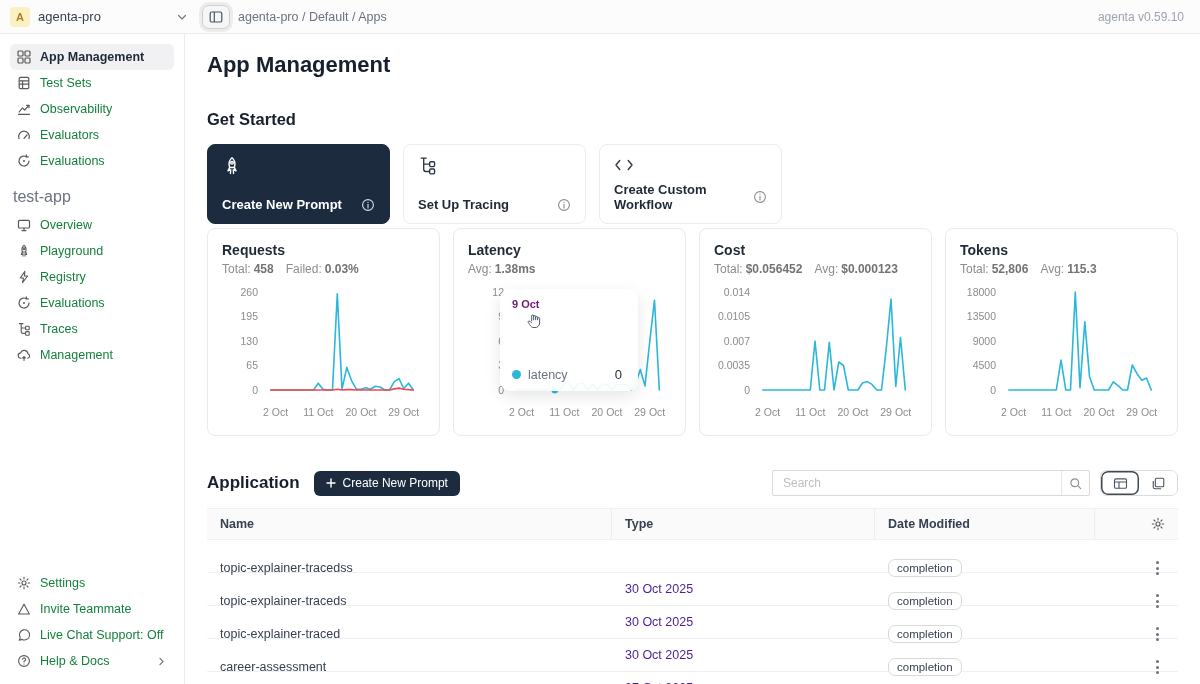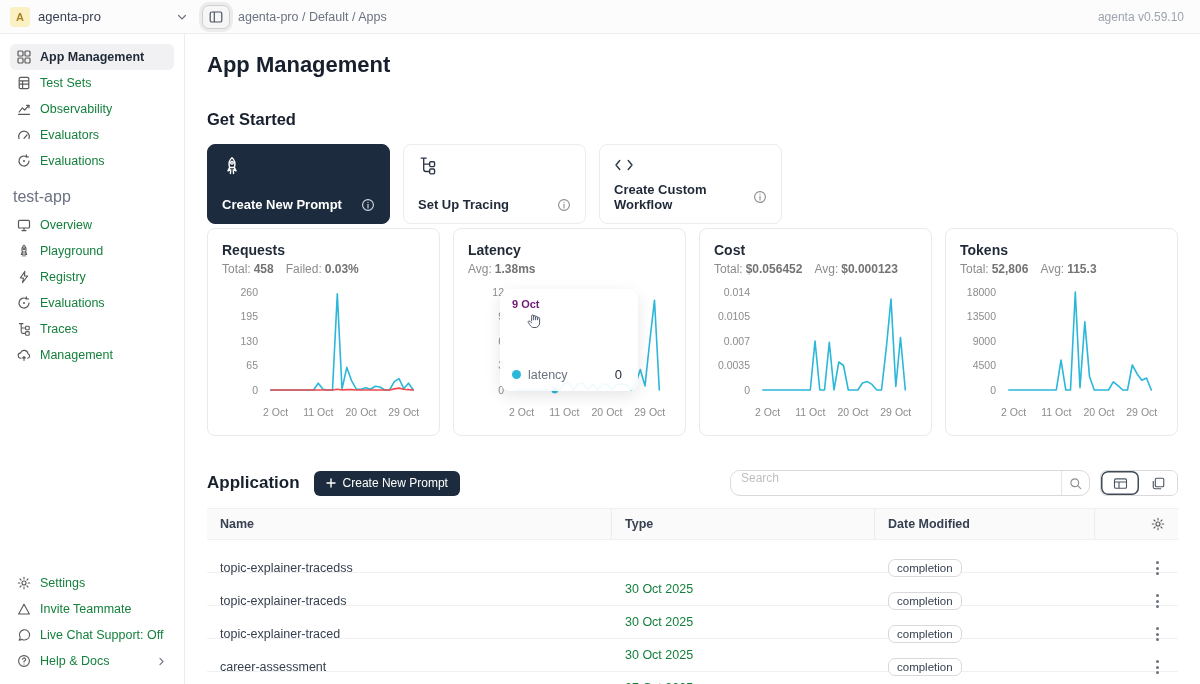--- a/index.html
+++ b/index.html
@@ -70,43 +70,43 @@
   .tt-series { font-size:12.5px; color:#6b7280; }
   .tt-val { margin-left:auto; font-size:13px; color:#1f2937; padding-right:4px; }
 
   
   .app-header { margin-top:34px; display:flex; align-items:center; }
   .app-title { font-size:17px; font-weight:700; color:#18202e; }
   .create-btn { margin-left:14px; height:25px; background:#1c2c3e; color:#fff; border:none;
     border-radius:6px; font-size:12px; padding:0 12px; display:flex; align-items:center;
     gap:7px; cursor:pointer; font-family:"Liberation Sans", sans-serif; }
   .app-spacer { flex:1; }
-  .search-box { width:360px; height:26px; border:1px solid #d9d9d9; border-radius:10px;
-    display:flex; align-items:flex-start; background:#fff; overflow:hidden; }
+  .search-box { width:318px; height:26px; border:1px solid #d9d9d9; border-radius:2px;
+    display:flex; align-items:center; background:#fff; overflow:hidden; }
   .search-box input { flex:1; border:none; outline:none; font-size:12px; padding:0 10px;
     color:#374151; font-family:"Liberation Sans", sans-serif; }
   .search-box input::placeholder { color:#bfbfbf; }
   .search-ic-btn { width:28px; height:100%; display:flex; align-items:center; justify-content:center;
     border-left:1px solid #e5e5e5; color:#8c8c8c; cursor:pointer; }
   .view-toggle { margin-left:10px; height:26px; border:1px solid #d9d9d9; border-radius:7px;
     display:flex; overflow:hidden; }
   .vt-btn { width:38px; display:flex; align-items:center; justify-content:center; color:#4b5563;
     cursor:pointer; background:#fff; }
   .vt-btn.active { box-shadow:inset 0 0 0 1.5px #3f4a56; border-radius:7px; }
 
   
   .app-table { margin-top:12px; border-top:1px solid #f0f0f0; }
   .t-head, .t-row { display:grid; grid-template-columns:405px 263px 220px 1fr; align-items:center; }
   .t-head { height:31px; background:#fafafa; border-bottom:1px solid #f0f0f0; }
   .t-head .th { font-size:12.5px; font-weight:700; color:#374151; padding:0 13px; height:100%;
     display:flex; align-items:center; border-right:1px solid #ececec; }
   .t-head .th:last-child { justify-content:flex-end; border-right:none; }
   .t-row { height:33px; border-bottom:1px solid #f0f0f0; cursor:pointer; }
   .t-row .td { padding:0 13px; font-size:12.5px; color:#374151; }
-  .td.date { color:#15803d;margin-top:42px; }
+  .td.date { color:#4c1d95;margin-top:42px; }
   .td.actions { display:flex; justify-content:flex-end; }
   .type-badge { display:inline-block; border:1px solid #d9d9d9; border-radius:7px;
     padding:2px 8px; font-size:11.5px; color:#374151; background:#fff; }
   .kebab { display:flex; flex-direction:column; gap:2.5px; padding:4px 6px; cursor:pointer; }
   .kebab i { width:3px; height:3px; border-radius:50%; background:#6b7280; }
   .gear-btn { display:flex; color:#595959; cursor:pointer; }
 </style>
 </head>
 <body>
 

